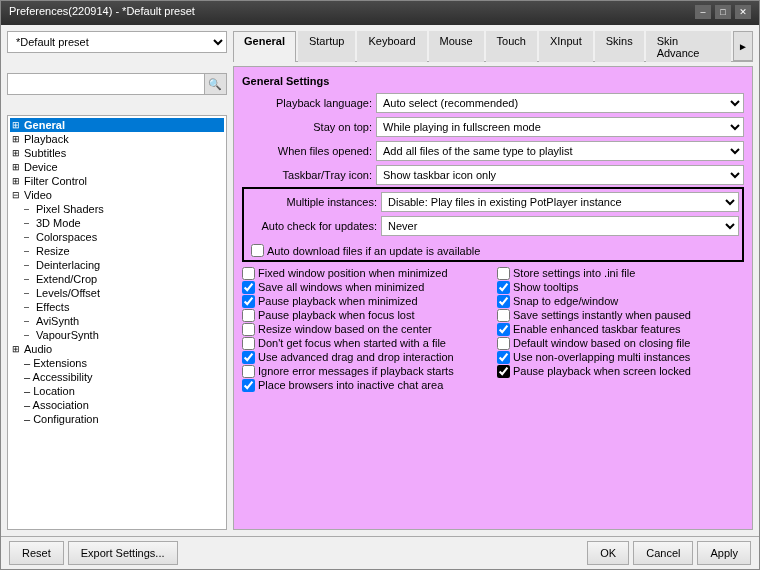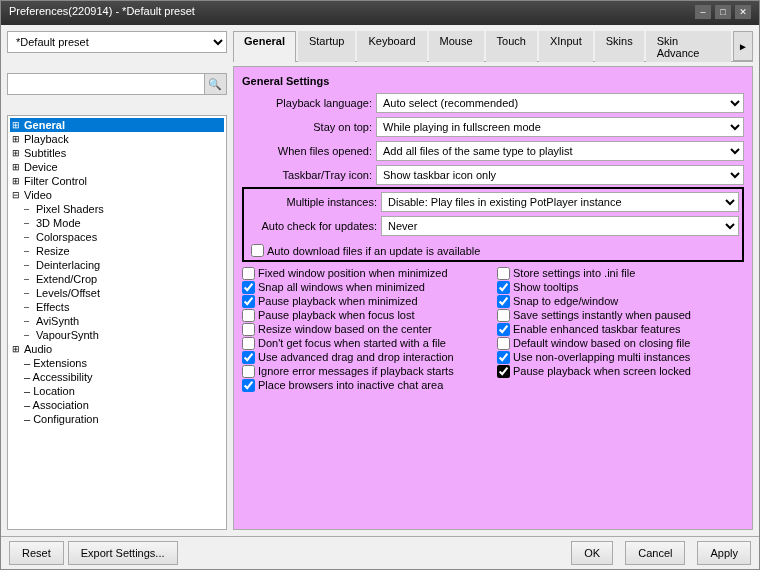--- a/index.html
+++ b/index.html
@@ -200,21 +200,21 @@
     }
     .bottom-bar {
       display: flex;
       justify-content: space-between;
       align-items: flex-start;
       padding: 4px 8px;
       border-top: 1px solid #aaa;
       background: #f0f0f0;
     }
     .bottom-left { display: flex; gap: 4px; }
-    .bottom-right { display: flex; gap: 12px; }
+    .bottom-right { display: flex; gap: 4px; }
     .btn {
       height: 24px;
       padding: 0 12px;
       font-size: 11px;
       border: 1px solid #aaa;
       background: linear-gradient(to bottom, #f5f5f5, #e0e0e0);
       cursor: pointer;
     }
   </style>
 </head>
@@ -405,21 +405,21 @@
 
         <div class="checkbox-group">
 
           <div>
             <div class="checkbox-row">
               <input type="checkbox" style="">
               <label>Fixed window position when minimized</label>
             </div>
             <div class="checkbox-row">
               <input type="checkbox" checked="" style="">
-              <label>Snap all windows when minimized</label>
+              <label>Save all windows when minimized</label>
             </div>
             <div class="checkbox-row bold-text">
               <input type="checkbox" checked="" style="">
               <label>Pause playback when minimized</label>
             </div>
             <div class="checkbox-row">
               <input type="checkbox" style="">
               <label>Pause playback when focus lost</label>
             </div>
             <div class="checkbox-row">

